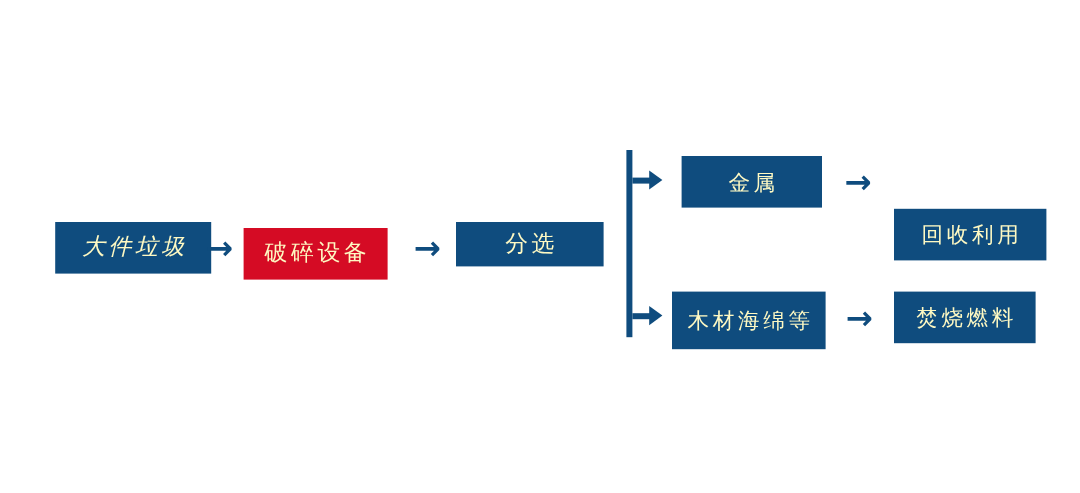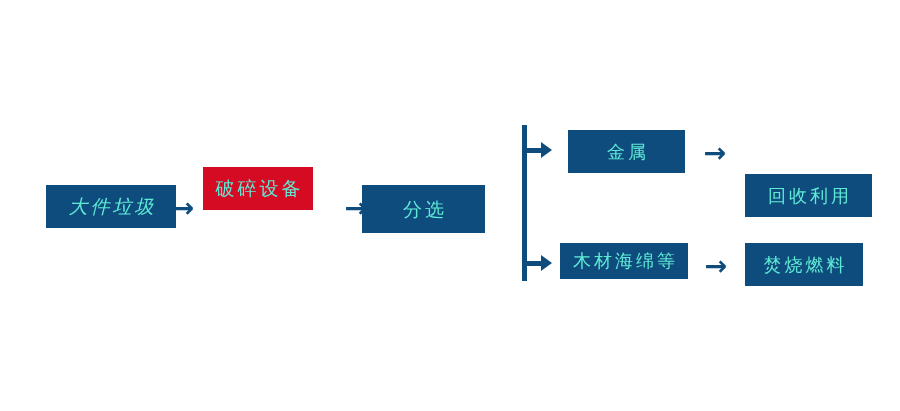--- a/index.html
+++ b/index.html
@@ -17,21 +17,21 @@
     position: relative;
     width: 900px;
     height: 411px;
     background: #ffffff;
   }
   .node {
     position: absolute;
     display: flex;
     align-items: center;
     justify-content: center;
-    color: #5eead4;
+    color: #fef9c3;
     font-size: 19px;
     letter-spacing: 3px;
     text-indent: 3px;
     font-weight: 400;
     line-height: 1;
     white-space: nowrap;
     box-sizing: border-box;
   }
   .node.blue  { background: #0f4c7e; }
   .node.red   { background: #d50b24; }
@@ -63,35 +63,35 @@
     width: 0;
     height: 0;
     border-top: 8px solid transparent;
     border-bottom: 8px solid transparent;
     border-left: 11px solid #0f4c7e;
   }
 
   
   .n-bulky     { left: 46px;  top: 185px; width: 130px; height: 43px; font-style: italic; }
   .a-1         { left: 163px; top: 194px; width: 40px;  height: 26px; }
-  .n-crusher   { left: 203px; top: 167px; width: 110px; height: 43px; }
+  .n-crusher   { left: 203px; top: 190px; width: 120px; height: 43px; }
   .a-2         { left: 335px; top: 194px; width: 42px;  height: 26px; }
-  .n-sorting   { left: 362px; top: 185px; width: 123px; height: 48px; }
+  .n-sorting   { left: 380px; top: 185px; width: 123px; height: 37px; }
 
   .trunk       { left: 522px; top: 125px; width: 5px;   height: 156px; }
 
   .stub-top    { left: 527px; top: 148px; width: 18px;  height: 5px; }
   .head-top    { left: 541px; top: 142px; }
   .n-metal     { left: 568px; top: 130px; width: 117px; height: 43px; }
   .a-3         { left: 693px; top: 139px; width: 44px;  height: 26px; }
   .n-recycle   { left: 745px; top: 130px; width: 127px; height: 43px; margin-top: 44px; }
 
   .stub-bot    { left: 527px; top: 261px; width: 18px;  height: 5px; }
   .head-bot    { left: 541px; top: 255px; }
-  .n-wood      { left: 560px; top: 243px; width: 128px; height: 36px; }
+  .n-wood      { left: 560px; top: 243px; width: 128px; height: 48px; }
   .a-4         { left: 694px; top: 252px; width: 44px;  height: 26px; }
   .n-fuel      { left: 745px; top: 243px; width: 118px; height: 43px; }
 
   .n-wood, .n-fuel, .n-metal, .n-recycle { font-size: 18px; }
 </style>
 </head>
 <body>
 
 <div id="flowchart">
 

